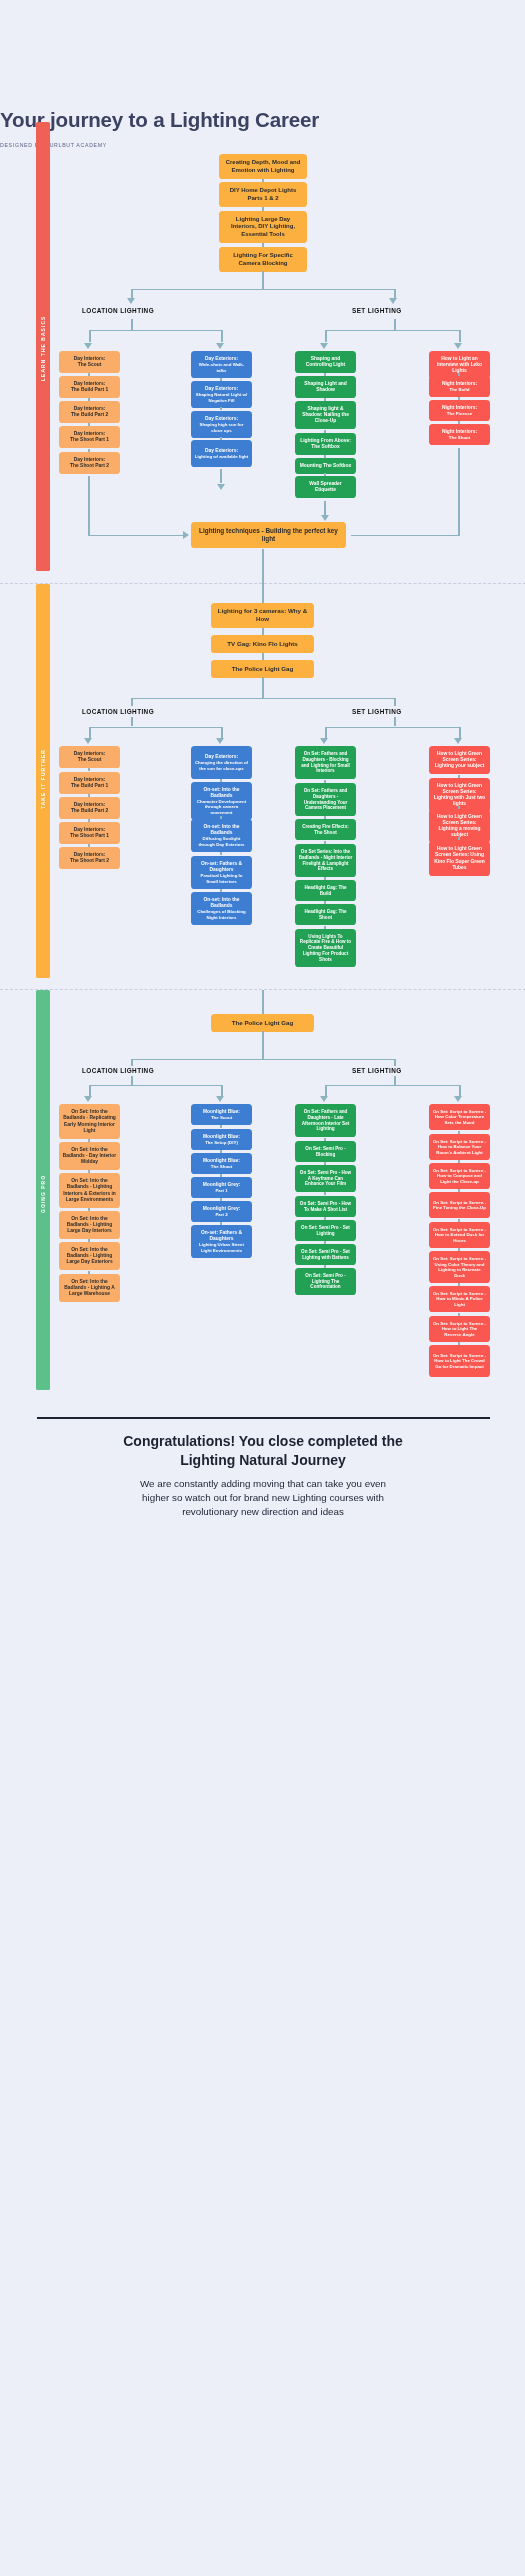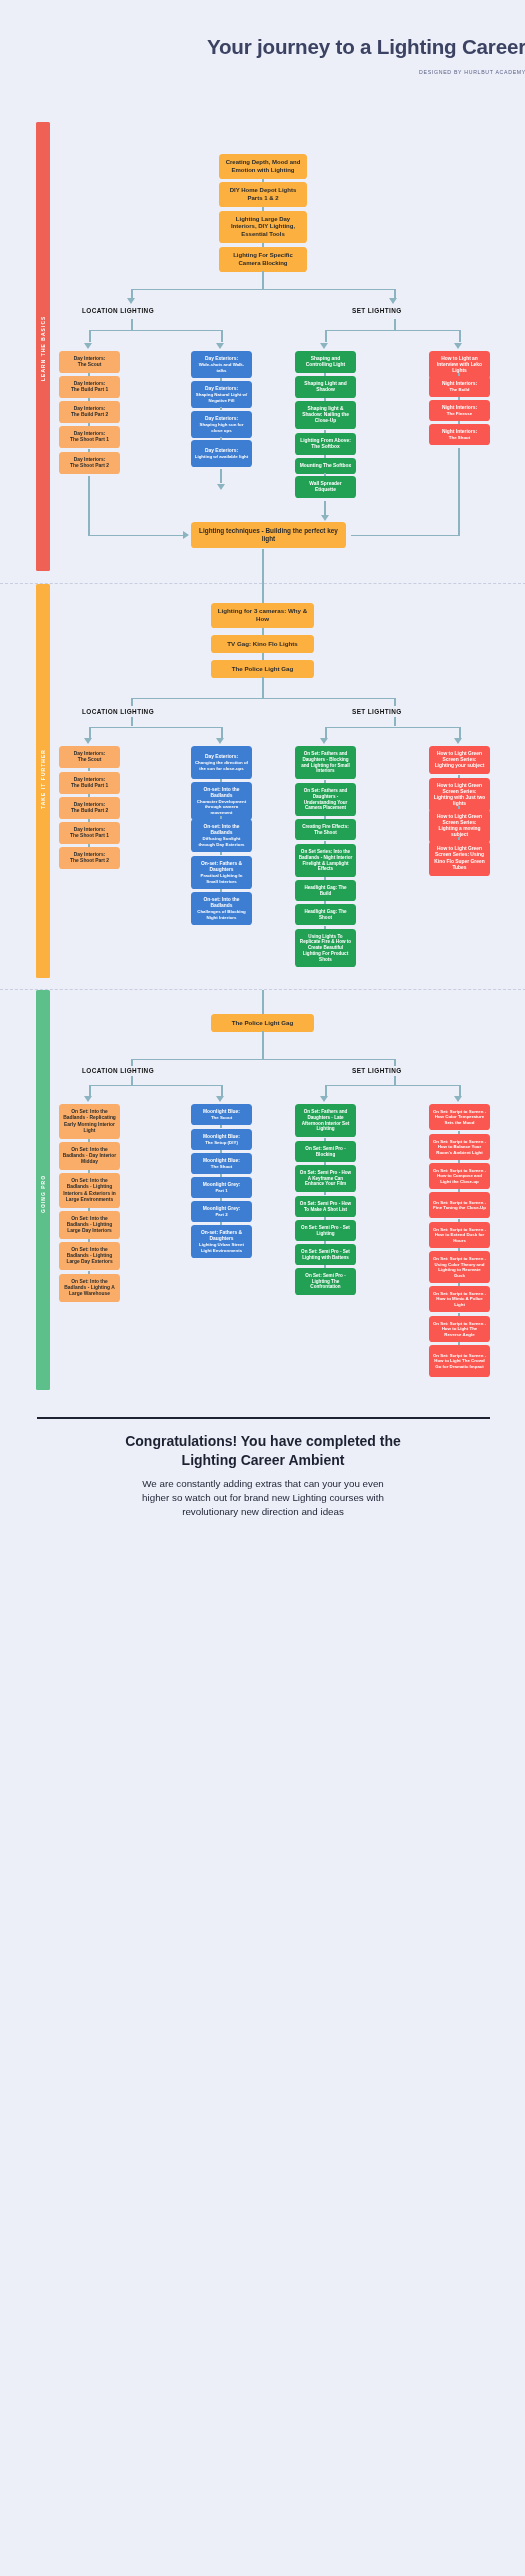--- a/index.html
+++ b/index.html
@@ -10,21 +10,21 @@
   }
   .page{
     position:relative;
     width:526px;
     min-height:3063px;
     background:#eceff8;
     overflow:hidden;
   }
 
   
-  .header{ padding-top:35px; text-align:right; }
+  .header{ padding-top:108px; text-align:left; }
   .header h1{
     font-size:20.6px;
     font-weight:700;
     color:#3b4262;
     letter-spacing:-0.2px;
   }
   .header .sub{
     margin-top:10.3px;
     font-size:5.2px;
     letter-spacing:0.7px;
@@ -546,25 +546,25 @@
         <div class="vline" style="left: 458px; top: 352px; height: 3.1px;"></div>
         <div class="node n-red" style="width: 61px; min-height: 32px; font-size: 4.4px; position: absolute; left: 429px; top: 355px;">
           <span class="t1">On Set: Script to Screen - How to Light The Crowd Go for Dramatic Impact</span>
         </div>
       </div>
   </div>
 
   <div class="footer" id="footer" style="top: 1417px;">
     <div class="rule"></div>
     <h2>
-      <span>Congratulations! You have completed the</span><br>
-      <span>Lighting Career Ambient</span>
+      <span>Congratulations! You close completed the</span><br>
+      <span>Lighting Natural Journey</span>
     </h2>
     <p>
-      <span>We are constantly adding extras that can your you even</span><br>
+      <span>We are constantly adding moving that can take you even</span><br>
       <span>higher so watch out for brand new Lighting courses with</span><br>
       <span>revolutionary new direction and ideas</span>
     </p>
   </div>
 
 <div class="divider" style="top: 583px;"></div>
     <div class="divider" style="top: 989px;"></div>
   </div>
 
 

